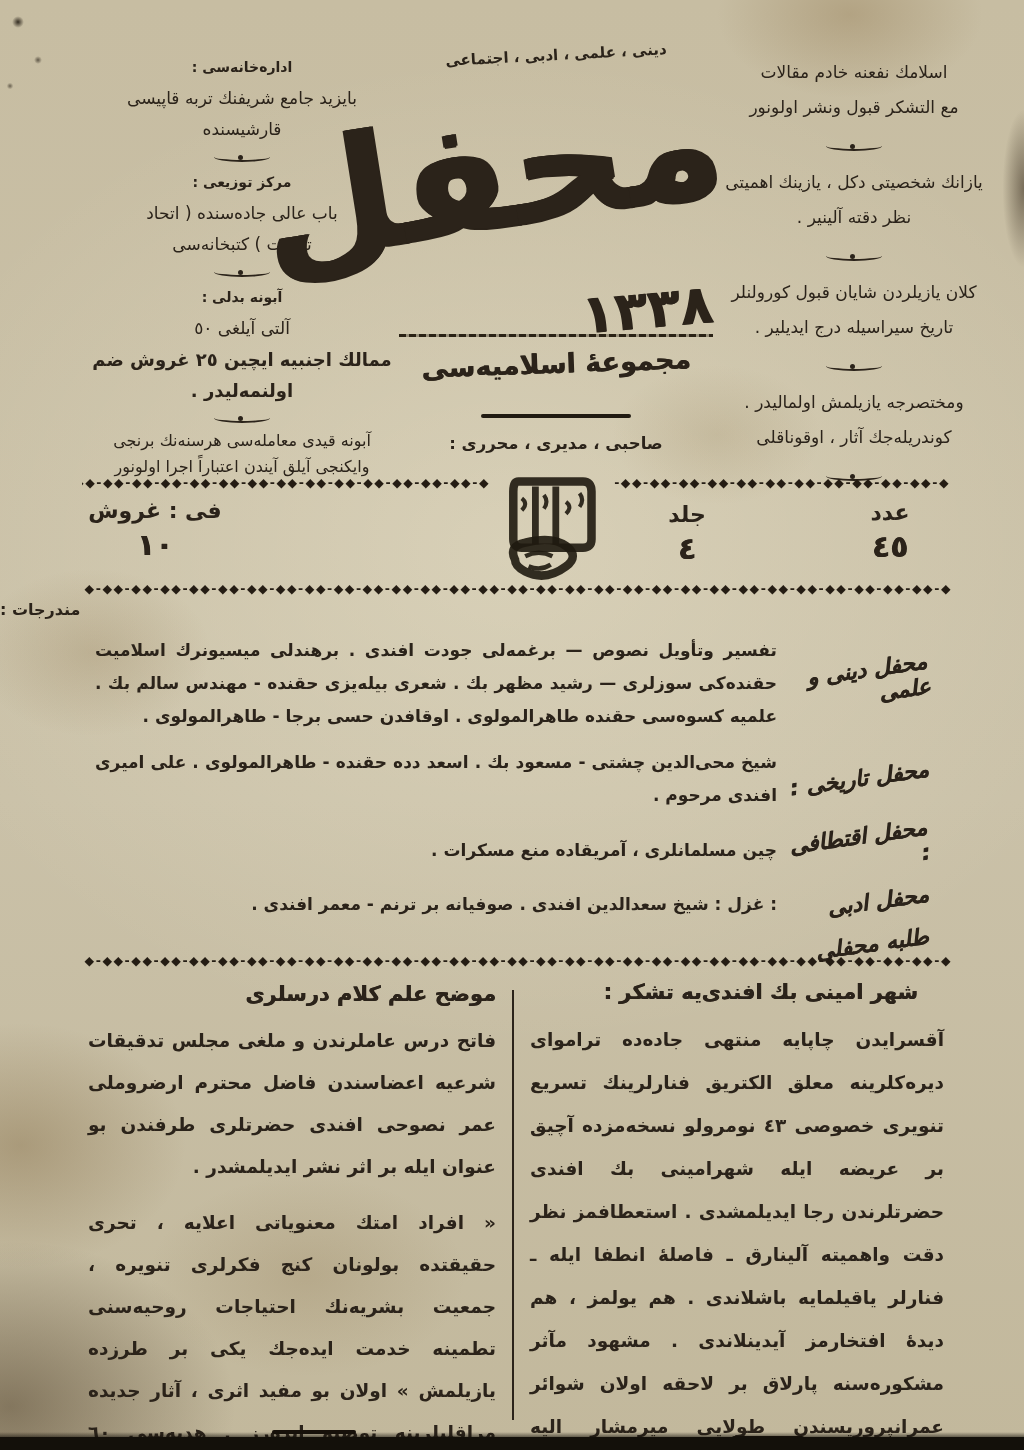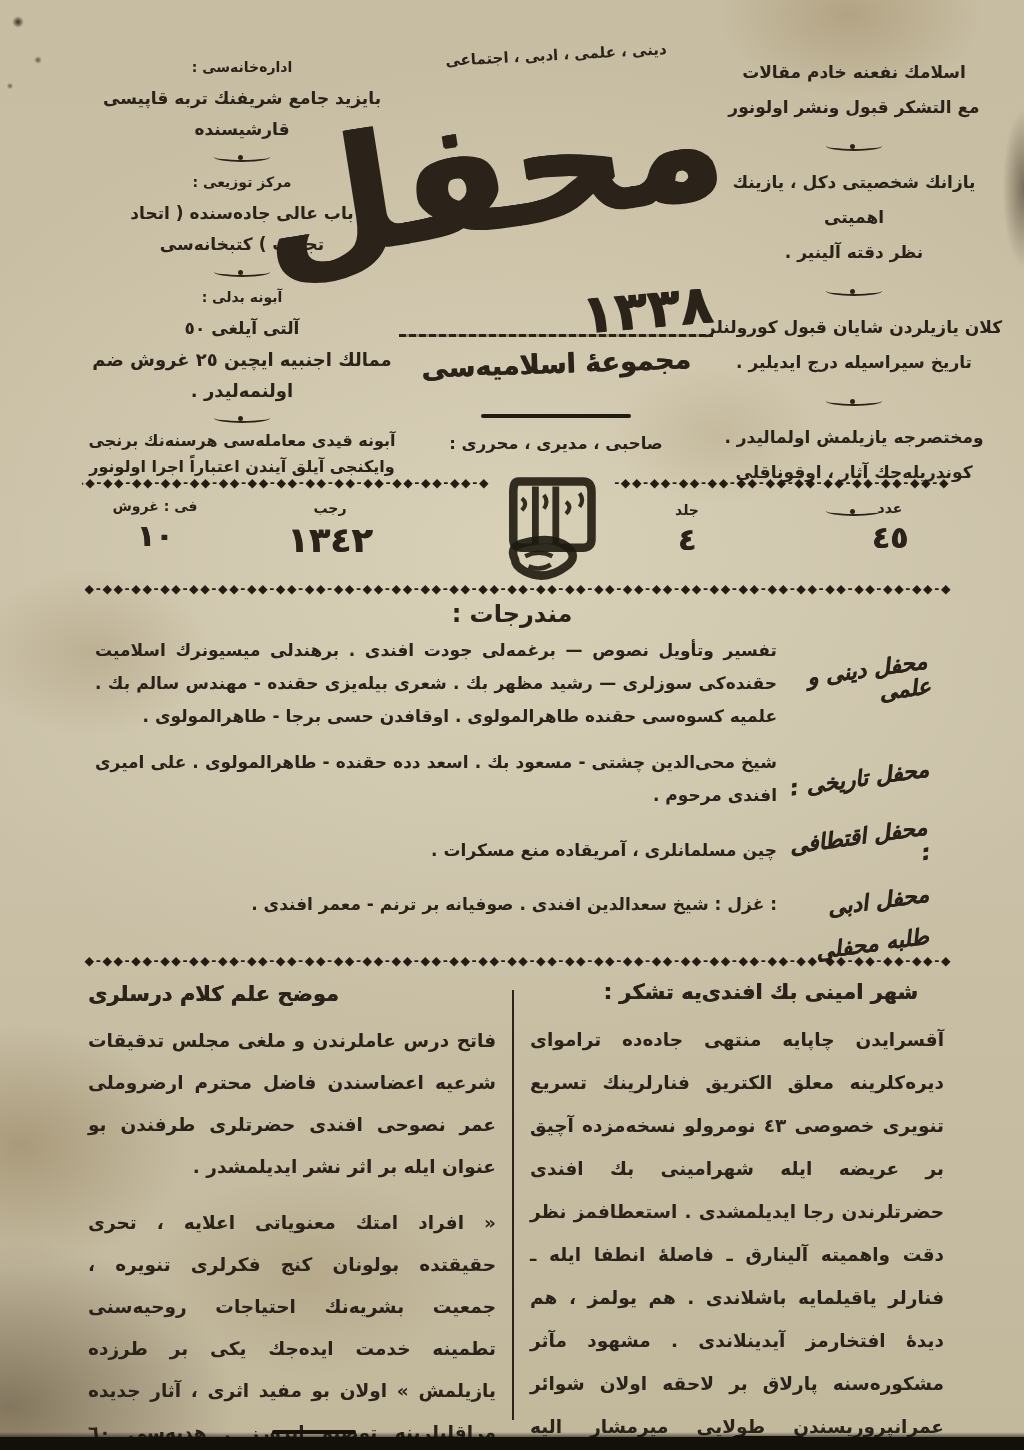--- a/index.html
+++ b/index.html
@@ -14,21 +14,21 @@
       radial-gradient(30px 110px at 100% 13%, rgba(40,28,15,.5), transparent 72%),
       radial-gradient(190px 120px at 83% 1%, rgba(125,95,50,.28), transparent 70%),
       radial-gradient(230px 170px at 2% 79%, rgba(110,82,40,.32), transparent 72%),
       radial-gradient(300px 220px at 1% 97%, rgba(55,38,18,.45), transparent 75%),
       radial-gradient(170px 120px at 9% 45%, rgba(120,92,48,.20), transparent 70%),
       radial-gradient(150px 100px at 70% 30%, rgba(125,100,55,.15), transparent 70%),
       radial-gradient(220px 140px at 30% 88%, rgba(120,92,48,.18), transparent 72%),
       radial-gradient(800px 620px at 50% 38%, rgba(255,250,228,.28), transparent 80%),
       linear-gradient(180deg,#c7bda2,#cac1a8 55%,#c2b89c);
   }
-  .txt{font-size:17px;line-height:31px;font-weight:700;}
+  .txt{font-size:17px;line-height:31px;font-weight:400;}
   .small{font-size:16px;line-height:26px;}
   .bold{font-weight:bold;font-size:18px;}
   .heading{font-weight:bold;font-size:14px;}
   
   .squig{position:relative;width:56px;height:9px;margin:7px auto 6px;}
   .squig::before{content:"";position:absolute;left:0;right:0;top:0;height:8px;
     border-bottom:2.5px solid #2b231a;border-radius:50%;}
   .squig::after{content:"";position:absolute;left:24px;top:3px;width:5px;height:5px;
     background:#2b231a;border-radius:50%;}
   
@@ -49,35 +49,35 @@
   .masthead-rule{position:absolute;top:288px;left:4px;right:4px;height:3px;
     background:repeating-linear-gradient(90deg,#2a2215 0 7px,rgba(42,34,21,.35) 7px 10px);}
   .masthead-subtitle{position:absolute;top:302px;left:0;right:0;font-size:27px;font-weight:bold;
     transform:rotate(-2deg);letter-spacing:1px;
     text-shadow:.7px 0 0 #2b231a;}
   .subtitle-rule{position:absolute;top:368px;left:50%;width:150px;height:4px;background:#201a11;
     transform:translateX(-50%);border-radius:2px;}
   .staff-line{position:absolute;top:388px;left:0;right:0;font-size:16.5px;font-weight:600;}
   
   .band-cell{position:absolute;text-align:center;}
-  .band-label{font-size:14px;font-weight:600;}
+  .band-label{font-size:22px;font-weight:600;}
   .band-value{font-weight:bold;margin-top:4px;text-shadow:.6px 0 0 #2b231a;}
   .seal{position:absolute;top:474px;left:498px;width:102px;height:110px;}
   
-  .toc-heading{position:absolute;top:600px;left:0;right:0;text-align:center;
-    font-size:24px;font-weight:bold;}
+  .toc-heading{position:absolute;top:600px;left:0;right:0;text-align:left;
+    font-size:16px;font-weight:bold;}
   .toc{position:absolute;top:634px;left:95px;right:95px;}
   .toc-row{display:flex;align-items:center;margin-bottom:13px;}
   .toc-label{flex:0 0 152px;font-size:22px;font-weight:bold;transform:rotate(-8deg);
     font-style:italic;text-align:right;text-shadow:.6px 0 0 #2b231a;}
   .toc-text{flex:1;font-size:17px;line-height:33px;font-weight:600;text-align:justify;}
   
   .art-left{position:absolute;top:982px;left:88px;width:408px;}
   .art-right{position:absolute;top:980px;left:530px;width:414px;}
-  .art-title{font-size:21px;font-weight:bold;text-align:left;margin-bottom:14px;
+  .art-title{font-size:21px;font-weight:bold;text-align:right;margin-bottom:14px;
     text-shadow:.5px 0 0 #2b231a;}
   .art-title-right{text-align:right;padding-right:26px;}
   .art-p{font-size:18.5px;line-height:42px;font-weight:600;text-align:justify;margin:0 0 14px;}
   .art-right .art-p{line-height:43px;}
   .divider-v{position:absolute;top:990px;left:512px;width:2px;height:430px;background:#2b231a;}
   .end-rule{position:absolute;height:4px;background:#17110a;border-radius:2px;}
   .end-rule.l{top:1430px;left:272px;width:84px;}
   .end-rule.r{top:1436px;left:732px;width:72px;}
   .page-edge-bottom{position:absolute;left:0;right:0;bottom:0;height:13px;background:#13100a;}
   .page-edge-bottom::before{content:"";position:absolute;top:-5px;left:0;right:0;height:5px;
@@ -136,24 +136,20 @@
   <div class="chain" style="top:582px;left:78px;width:874px;"></div>
 
   <div class="band-cell" style="top:500px;left:845px;width:90px;">
     <div class="band-label">عدد</div>
     <div class="band-value" style="font-size:30px">٤٥</div>
   </div>
   <div class="band-cell" style="top:502px;left:642px;width:90px;">
     <div class="band-label">جلد</div>
     <div class="band-value" style="font-size:30px">٤</div>
   </div>
-  <div class="band-cell" style="top:500px;left:268px;width:124px;">
-    <div class="band-label">رجب</div>
-    <div class="band-value" style="font-size:35px;letter-spacing:3px">١٣٤٢</div>
-  </div>
   <div class="band-cell" style="top:498px;left:85px;width:140px;">
     <div class="band-label" style="font-weight:bold">فی : غروش</div>
     <div class="band-value" style="font-size:30px">١٠</div>
   </div>
 
   <svg class="seal" viewBox="0 0 60 64">
     <g fill="none" stroke="#1f1910" stroke-opacity="0.9">
       <path d="M12 4 h38 q5 0 5 6 v28 q0 5 -5 5 h-36 q-5 0 -5 -5 v-28 q0 -6 3 -6 z" stroke-width="5"></path>
       <line x1="22" y1="7" x2="22" y2="41" stroke-width="4"></line>
       <line x1="34" y1="7" x2="34" y2="41" stroke-width="4"></line>

